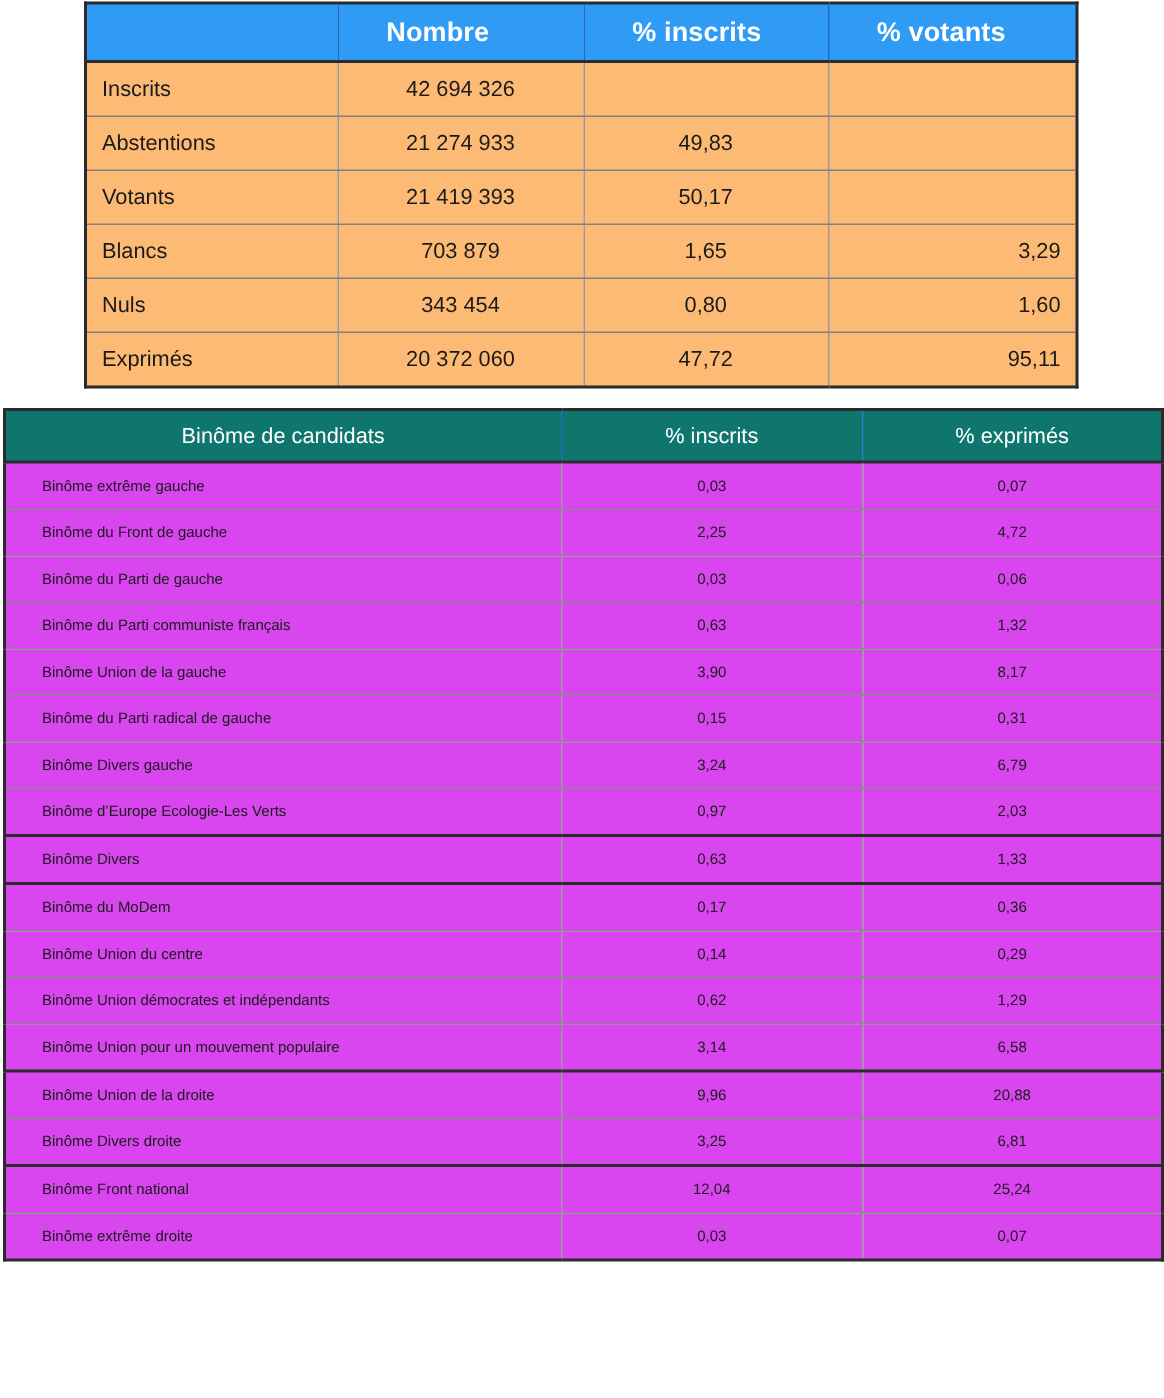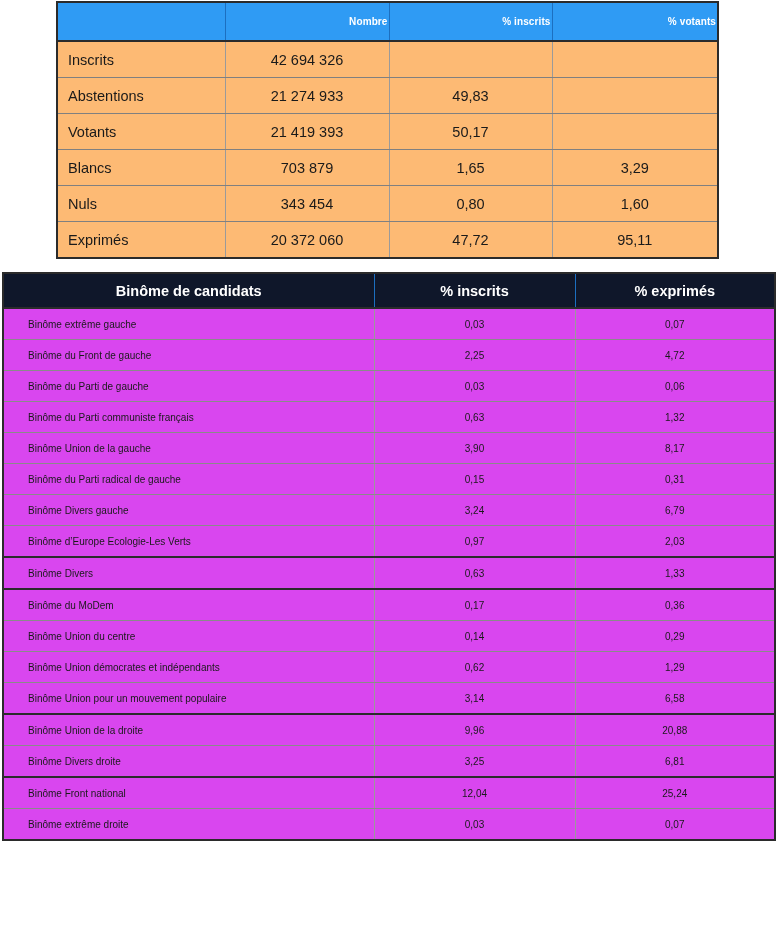--- a/index.html
+++ b/index.html
@@ -25,24 +25,24 @@
     table-layout: fixed;
   }
   #table-participation col.c-label  { width: 168px; }
   #table-participation col.c-nombre { width: 164px; }
   #table-participation col.c-ins    { width: 163px; }
   #table-participation col.c-vot    { width: 166px; }
 
   #table-participation thead th {
     background: #2f9bf4;
     color: #ffffff;
-    font-size: 10px;
+    font-size: 18px;
     font-weight: bold;
     height: 35px;
-    text-align: right;
+    text-align: left;
     border: 1px solid #1c6fc0;
     border-bottom: 2px solid #2b2b2b;
     letter-spacing: 0.1px;
     padding-left: 32px;
   }
   #table-participation thead th.h-blank {
     border-left: 2px solid #2b2b2b;
     border-top: 2px solid #2b2b2b;
   }
   #table-participation thead th.h-last {
@@ -64,21 +64,21 @@
     padding: 0 10px;
   }
   #table-participation tbody td.cell-label {
     text-align: left;
     border-left: 2px solid #2b2b2b;
   }
   #table-participation tbody td.cell-num {
     text-align: center;
   }
   #table-participation tbody td.cell-last {
-    text-align: center;
+    text-align: right;
     border-right: 2px solid #2b2b2b;
     margin-left: 40px;
   }
   #table-participation tbody tr:last-child td {
     border-bottom: 2px solid #2b2b2b;
   }
 
   
   #table-binomes {
     position: absolute;
@@ -86,24 +86,24 @@
     top: 272px;
     width: 772px;
     border-collapse: collapse;
     table-layout: fixed;
   }
   #table-binomes col.c-name { width: 371px; }
   #table-binomes col.c-ins  { width: 201px; }
   #table-binomes col.c-exp  { width: 200px; }
 
   #table-binomes thead th {
-    background: #0f172a;
+    background: #0f766e;
     color: #ffffff;
     font-size: 14.5px;
-    font-weight: bold;
+    font-weight: normal;
     height: 31px;
     text-align: center;
     border-left: 1px solid #1c6fc0;
     border-right: 1px solid #1c6fc0;
     border-top: 2px solid #2b2b2b;
     border-bottom: 2px solid #2b2b2b;
   }
   #table-binomes thead th.h-first { border-left: 2px solid #2b2b2b; }
   #table-binomes thead th.h-last  { border-right: 2px solid #2b2b2b; }
 

